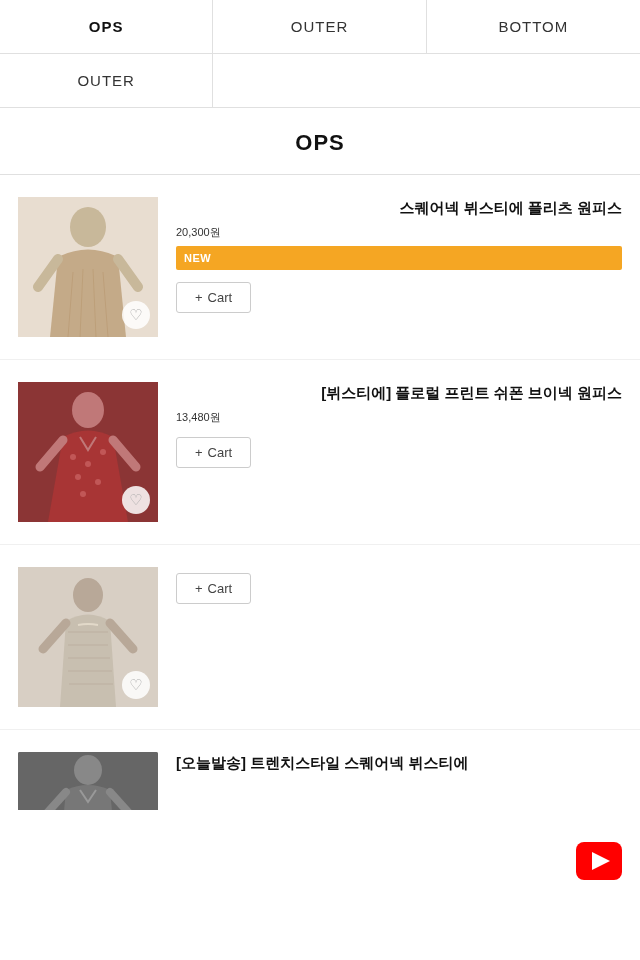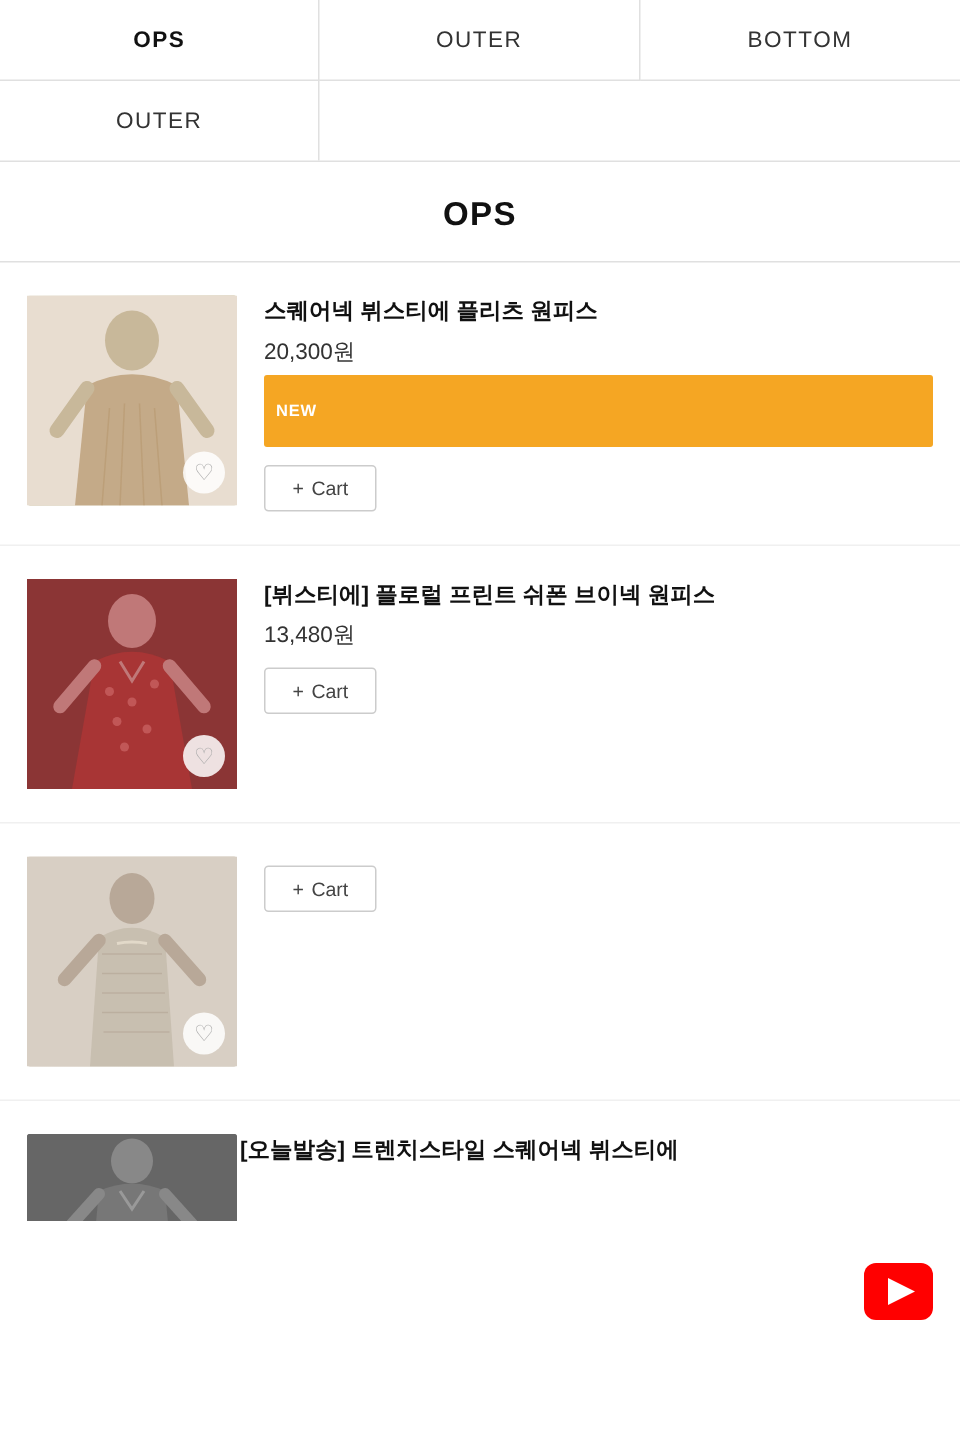--- a/index.html
+++ b/index.html
@@ -111,33 +111,34 @@
       display: flex;
       flex-direction: column;
       gap: 6px;
     }
     .product-name {
       font-size: 15px;
       font-weight: 600;
       color: #111;
       line-height: 1.45;
       word-break: keep-all;
+      text-align: right;
     }
     .product-price {
-      font-size: 15px;
+      font-size: 11px;
       color: #333;
       font-weight: 400;
     }
     .new-badge {
       display: inline-block;
       background: #f5a623;
       color: #fff;
       font-size: 11px;
       font-weight: 700;
-      padding: 18px 8px;
+      padding: 6px 8px;
       border-radius: 2px;
       letter-spacing: 0.5px;
     }
     .cart-btn {
       display: inline-flex;
       align-items: center;
       gap: 5px;
       margin-top: 6px;
       padding: 7px 18px;
       border: 1px solid #ccc;
@@ -172,21 +173,21 @@
       border-width: 9px 0 9px 18px;
       border-color: transparent transparent transparent #fff;
       margin-left: 3px;
     }
 
     
     .product-item-partial {
       display: flex;
       flex-direction: row;
       padding: 22px 18px 0 18px;
-      gap: 2px;
+      gap: 18px;
       align-items: flex-start;
       overflow: hidden;
       max-height: 80px;
     }
     .img-partial {
       width: 140px;
       height: 80px;
       background: linear-gradient(135deg, #555 0%, #888 50%, #444 100%);
       flex-shrink: 0;
       border-radius: 2px;

